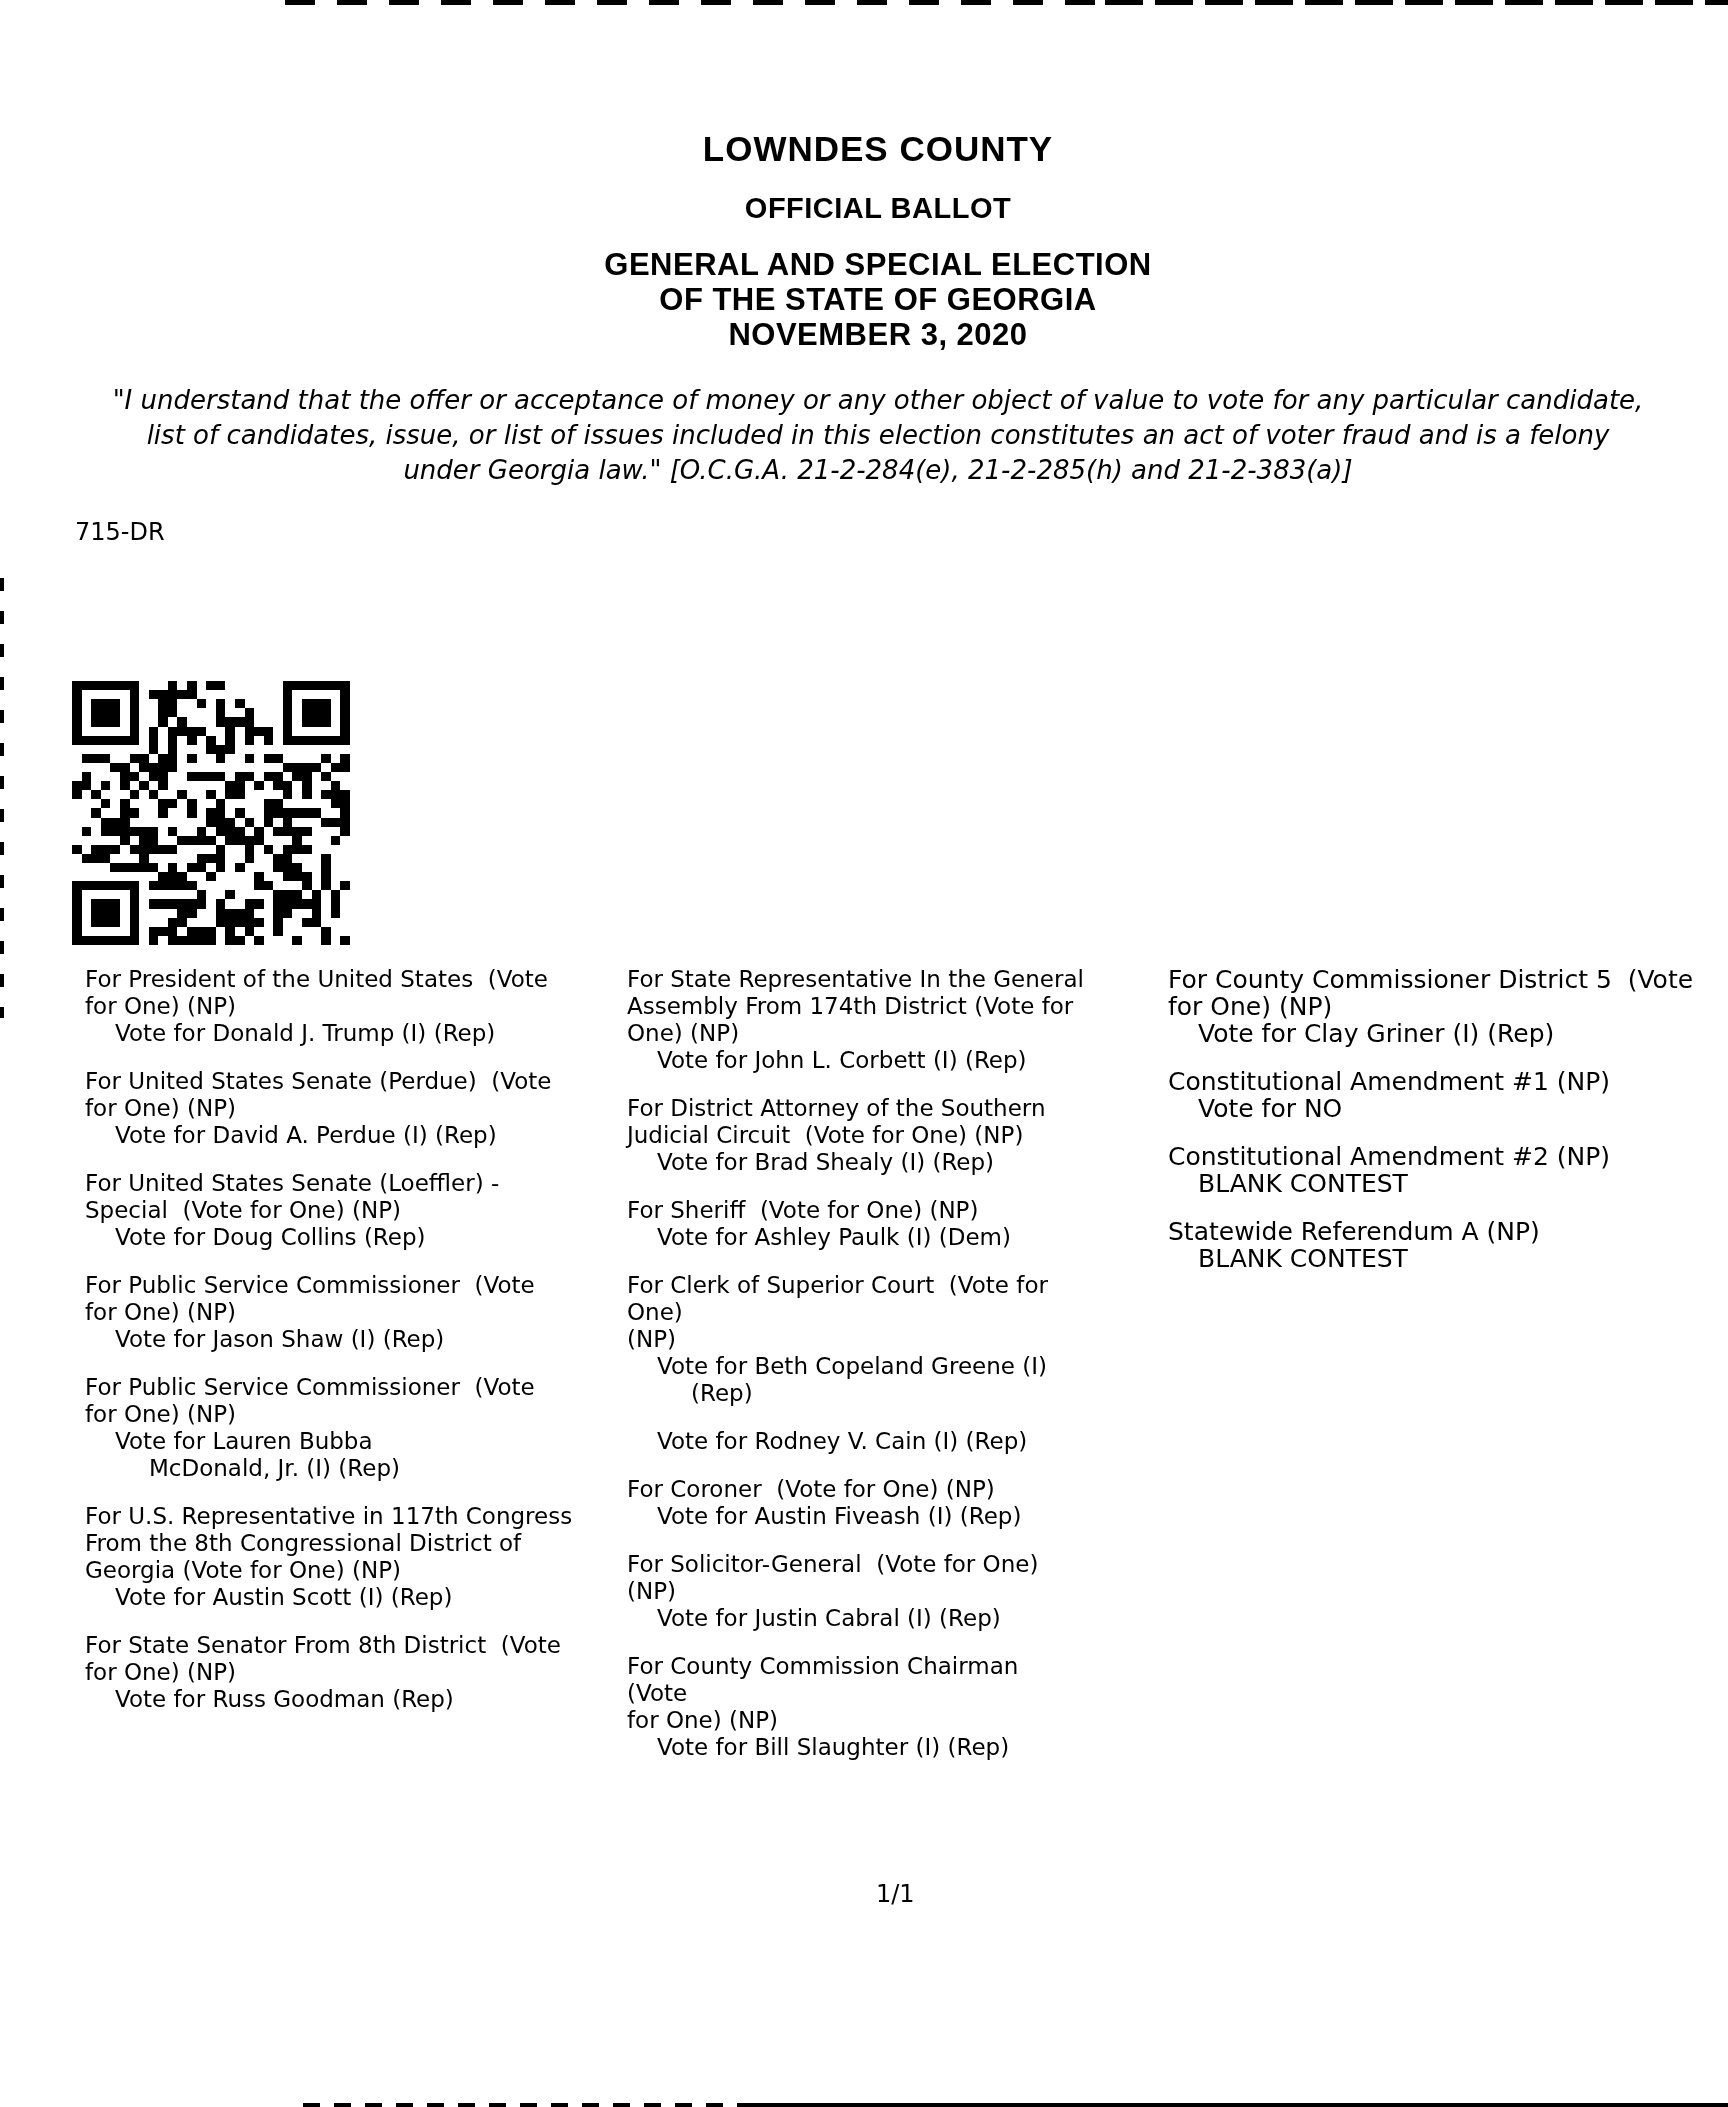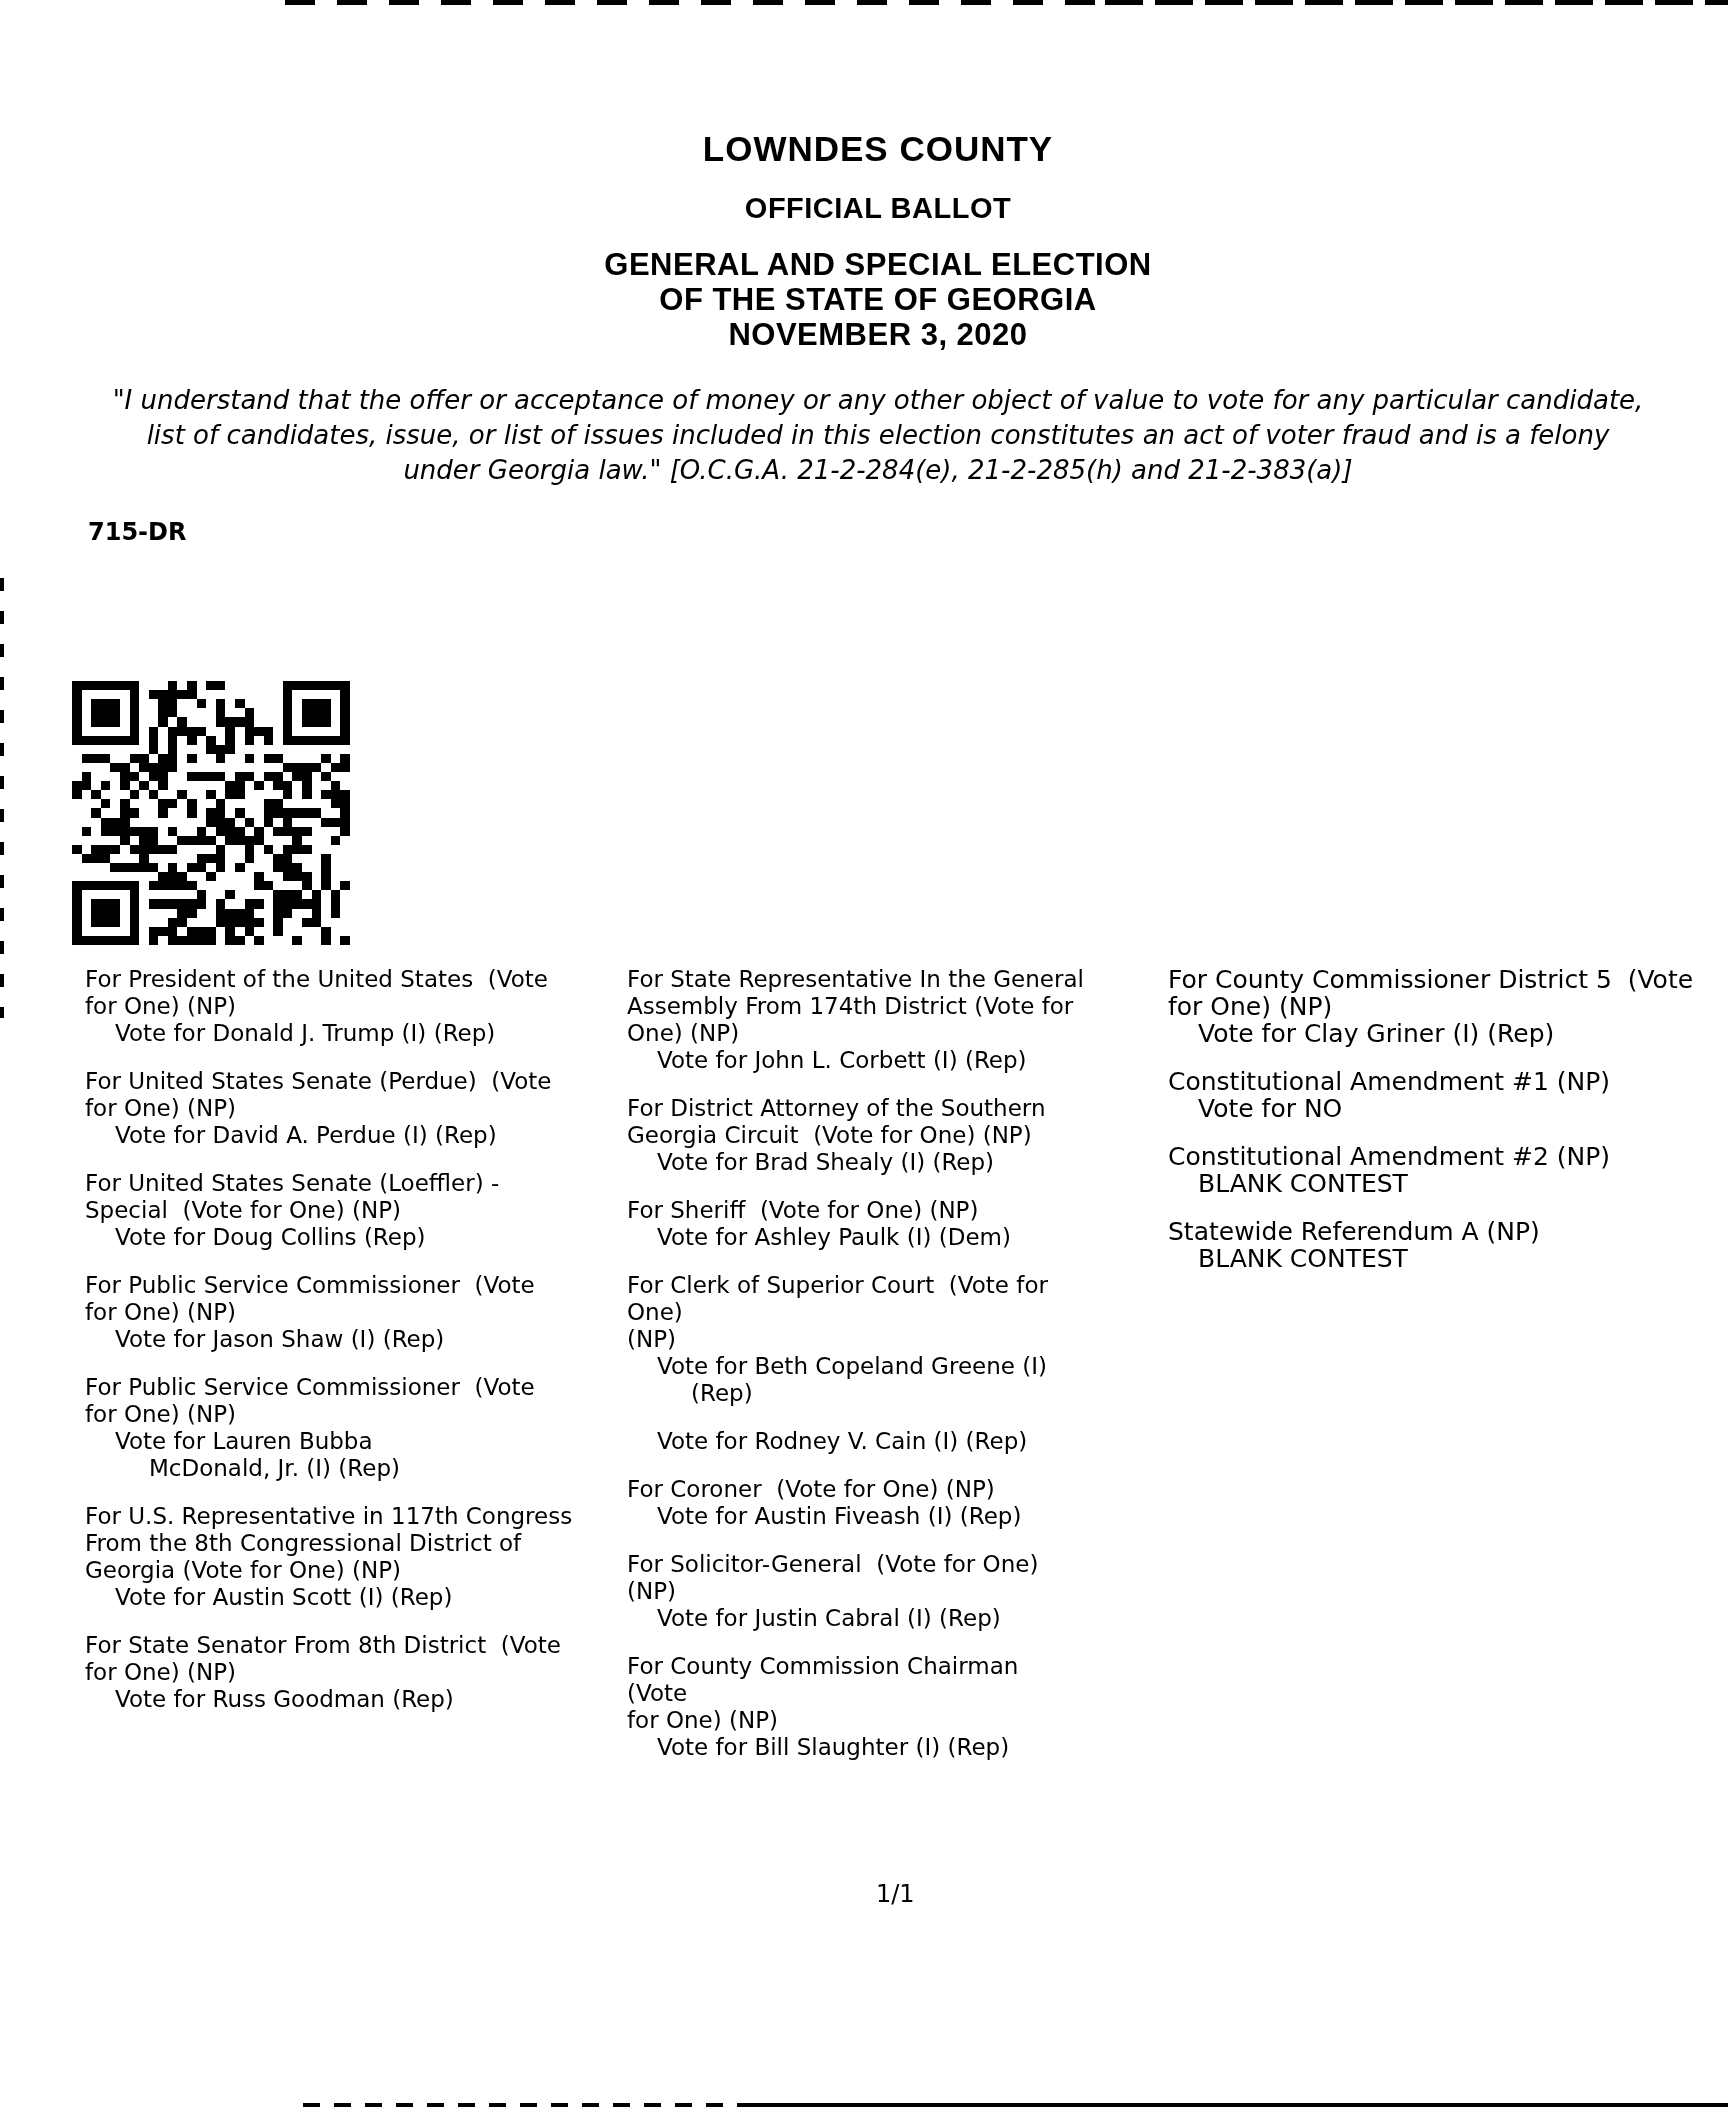--- a/index.html
+++ b/index.html
@@ -38,21 +38,21 @@
   .h-line{font-size:31px;line-height:35px;letter-spacing:0.5px;}
 
   
   .disclaimer{
     position:absolute;top:383px;left:0;width:100%;
     text-align:center;font-style:italic;
     font-size:26px;line-height:35px;
   }
 
   
-  .precinct{position:absolute;top:518px;left:88px;font-size:24px;font-weight:bold;}
+  .precinct{position:absolute;top:518px;left:75px;font-size:24px;}
   .pageno{position:absolute;top:1880px;left:876px;font-size:24px;}
 
   
   .qr{position:absolute;top:681px;left:72px;}
 
   
   .columns{position:absolute;top:966px;left:85px;display:flex;}
   .col{font-size:23px;line-height:27px;}
   .col-1{width:505px;margin-right:37px;}
   .col-2{width:460px;margin-right:81px;}
@@ -502,21 +502,21 @@
         <div class="contest"><div class="tline">For President of the United States  (Vote</div><div class="tline">for One) (NP)</div><div class="cline">Vote for Donald J. Trump (I) (Rep)</div></div>
         <div class="contest"><div class="tline">For United States Senate (Perdue)  (Vote</div><div class="tline">for One) (NP)</div><div class="cline">Vote for David A. Perdue (I) (Rep)</div></div>
         <div class="contest"><div class="tline">For United States Senate (Loeffler) -</div><div class="tline">Special  (Vote for One) (NP)</div><div class="cline">Vote for Doug Collins (Rep)</div></div>
         <div class="contest"><div class="tline">For Public Service Commissioner  (Vote</div><div class="tline">for One) (NP)</div><div class="cline">Vote for Jason Shaw (I) (Rep)</div></div>
         <div class="contest"><div class="tline">For Public Service Commissioner  (Vote</div><div class="tline">for One) (NP)</div><div class="cline">Vote for Lauren Bubba</div><div class="cline cont">McDonald, Jr. (I) (Rep)</div></div>
         <div class="contest"><div class="tline">For U.S. Representative in 117th Congress</div><div class="tline">From the 8th Congressional District of</div><div class="tline">Georgia (Vote for One) (NP)</div><div class="cline">Vote for Austin Scott (I) (Rep)</div></div>
         <div class="contest"><div class="tline">For State Senator From 8th District  (Vote</div><div class="tline">for One) (NP)</div><div class="cline">Vote for Russ Goodman (Rep)</div></div>
       </div>
     <div class="col col-2">
         <div class="contest"><div class="tline">For State Representative In the General</div><div class="tline">Assembly From 174th District (Vote for</div><div class="tline">One) (NP)</div><div class="cline">Vote for John L. Corbett (I) (Rep)</div></div>
-        <div class="contest"><div class="tline">For District Attorney of the Southern</div><div class="tline">Georgia Circuit  (Vote for One) (NP)</div><div class="cline">Vote for Brad Shealy (I) (Rep)</div></div>
+        <div class="contest"><div class="tline">For District Attorney of the Southern</div><div class="tline">Judicial Circuit  (Vote for One) (NP)</div><div class="cline">Vote for Brad Shealy (I) (Rep)</div></div>
         <div class="contest"><div class="tline">For Sheriff  (Vote for One) (NP)</div><div class="cline">Vote for Ashley Paulk (I) (Dem)</div></div>
         <div class="contest"><div class="tline">For Clerk of Superior Court  (Vote for One)</div><div class="tline">(NP)</div><div class="cline">Vote for Beth Copeland Greene (I)</div><div class="cline cont">(Rep)</div></div>
         <div class="contest"><div class="cline">Vote for Rodney V. Cain (I) (Rep)</div></div>
         <div class="contest"><div class="tline">For Coroner  (Vote for One) (NP)</div><div class="cline">Vote for Austin Fiveash (I) (Rep)</div></div>
         <div class="contest"><div class="tline">For Solicitor-General  (Vote for One) (NP)</div><div class="cline">Vote for Justin Cabral (I) (Rep)</div></div>
         <div class="contest"><div class="tline">For County Commission Chairman  (Vote</div><div class="tline">for One) (NP)</div><div class="cline">Vote for Bill Slaughter (I) (Rep)</div></div>
       </div>
     <div class="col col-3">
         <div class="contest"><div class="tline">For County Commissioner District 5  (Vote</div><div class="tline">for One) (NP)</div><div class="cline">Vote for Clay Griner (I) (Rep)</div></div>
         <div class="contest"><div class="tline">Constitutional Amendment #1 (NP)</div><div class="cline">Vote for NO</div></div>

